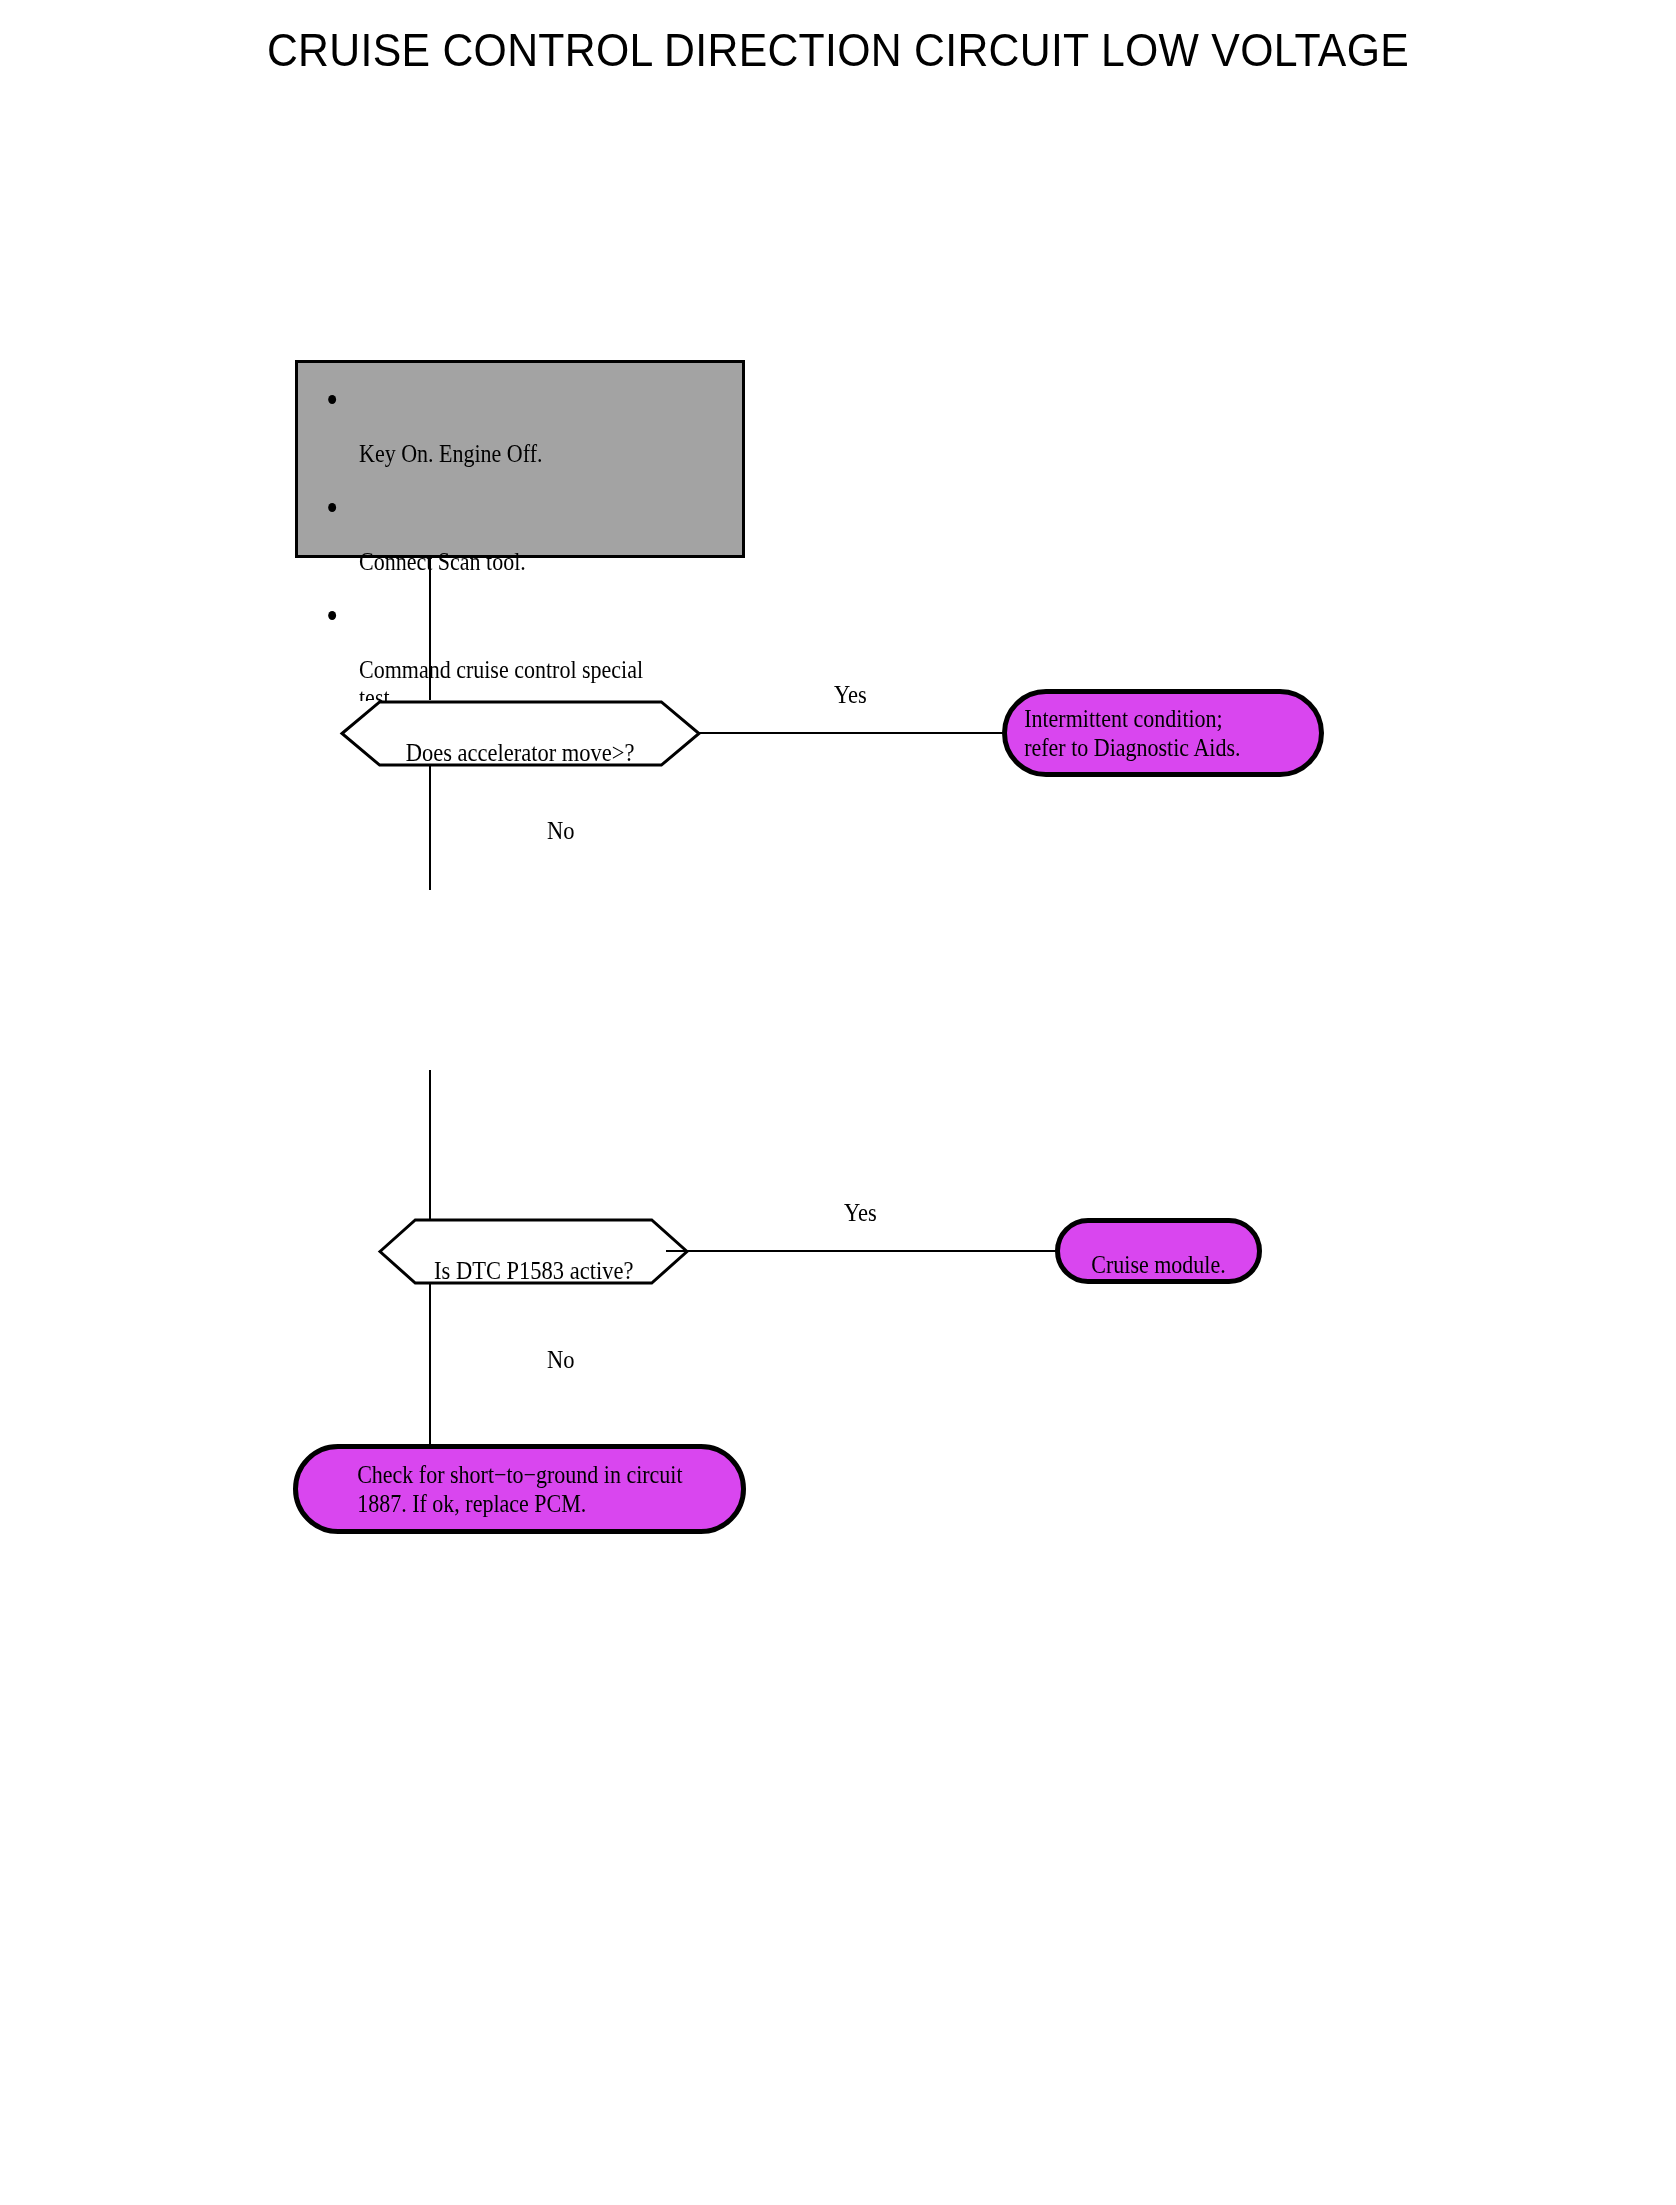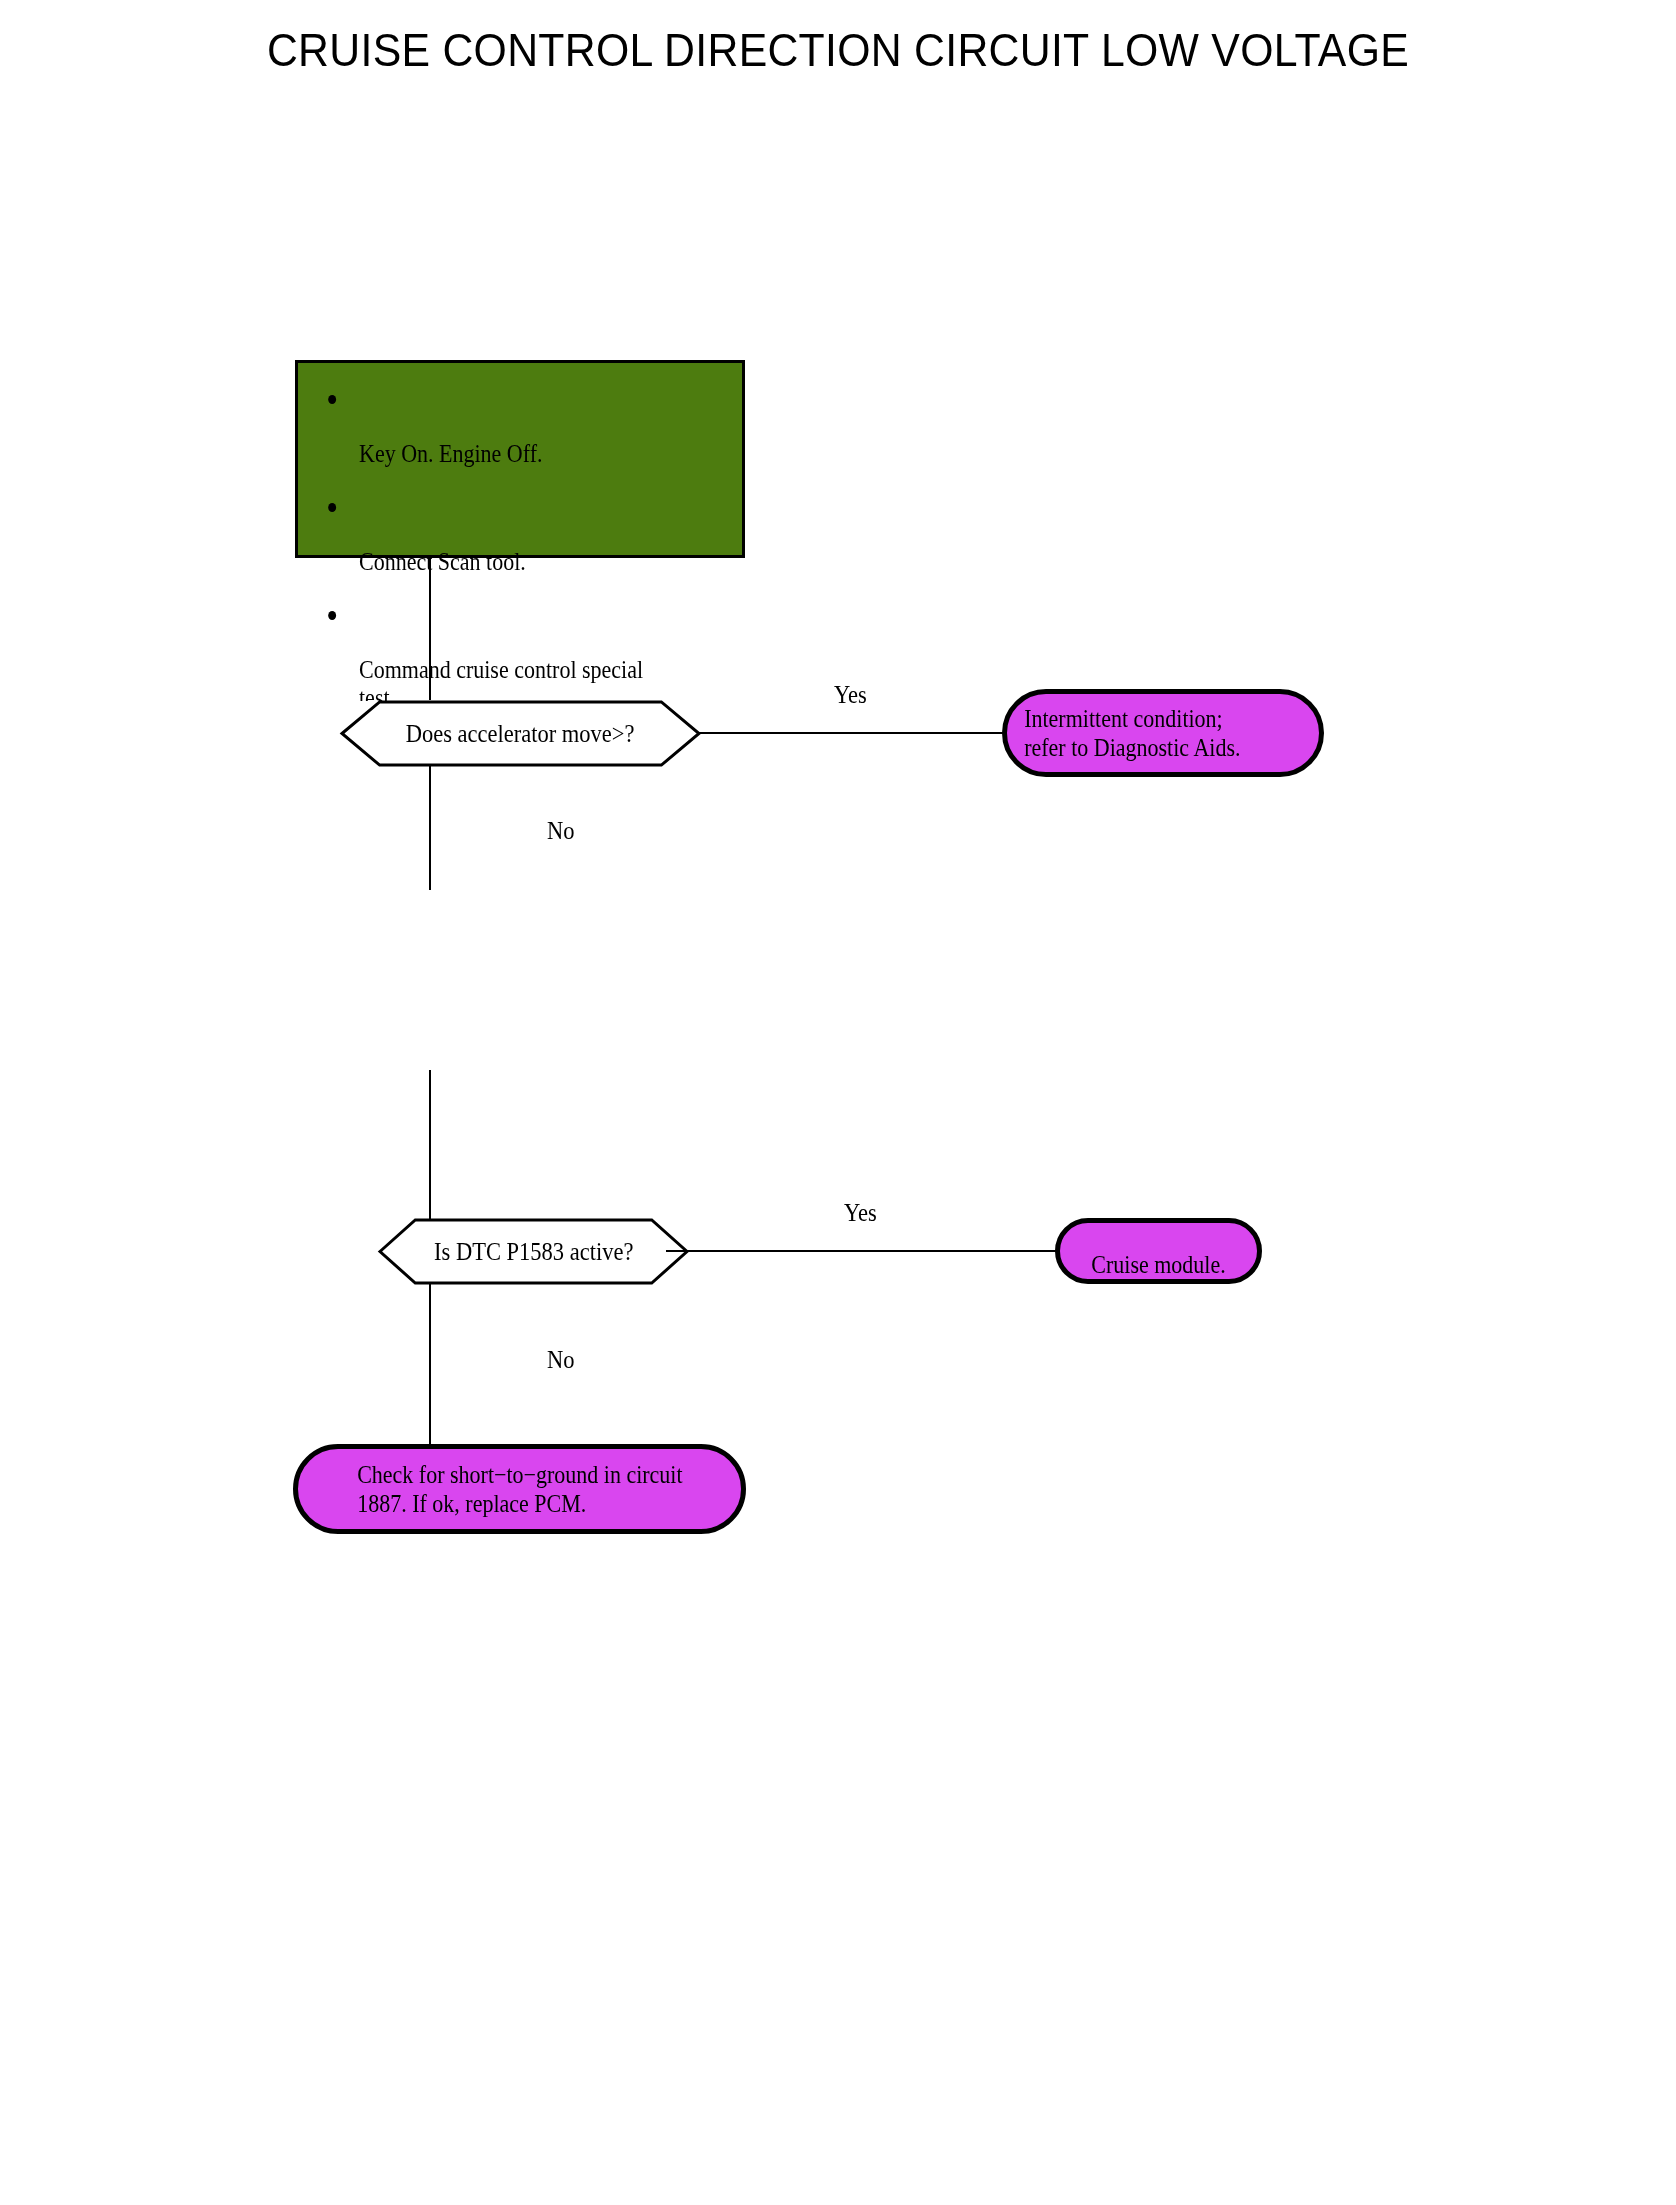--- a/index.html
+++ b/index.html
@@ -36,21 +36,21 @@
 
   
   .node {
     position: absolute;
     box-sizing: border-box;
   }
 
   
   .process-box {
     border: 3.6px solid #000;
-    background: #4d7c0f;
+    background: #a3a3a3;
   }
   .bullet-list {
     position: absolute;
     left: 0; top: 0;
     width: 100%;
     height: 100%;
     box-sizing: border-box;
     padding: 20.7px 17px 12px 17px;
   }
   .bullet-item {
@@ -83,21 +83,21 @@
     width: 100%;
     height: 100%;
     overflow: visible;
   }
   .decision-label {
     position: absolute;
     left: 0; top: 0;
     width: 100%;
     height: 100%;
     display: flex;
-    align-items: center;
+    align-items: flex-end;
     justify-content: center;
     font-size: 25px;
     line-height: 1.1;
     text-align: center;
   }
   .decision-label > span {
     transform: scaleX(0.9);
     display: inline-block;
     white-space: nowrap;
   }

